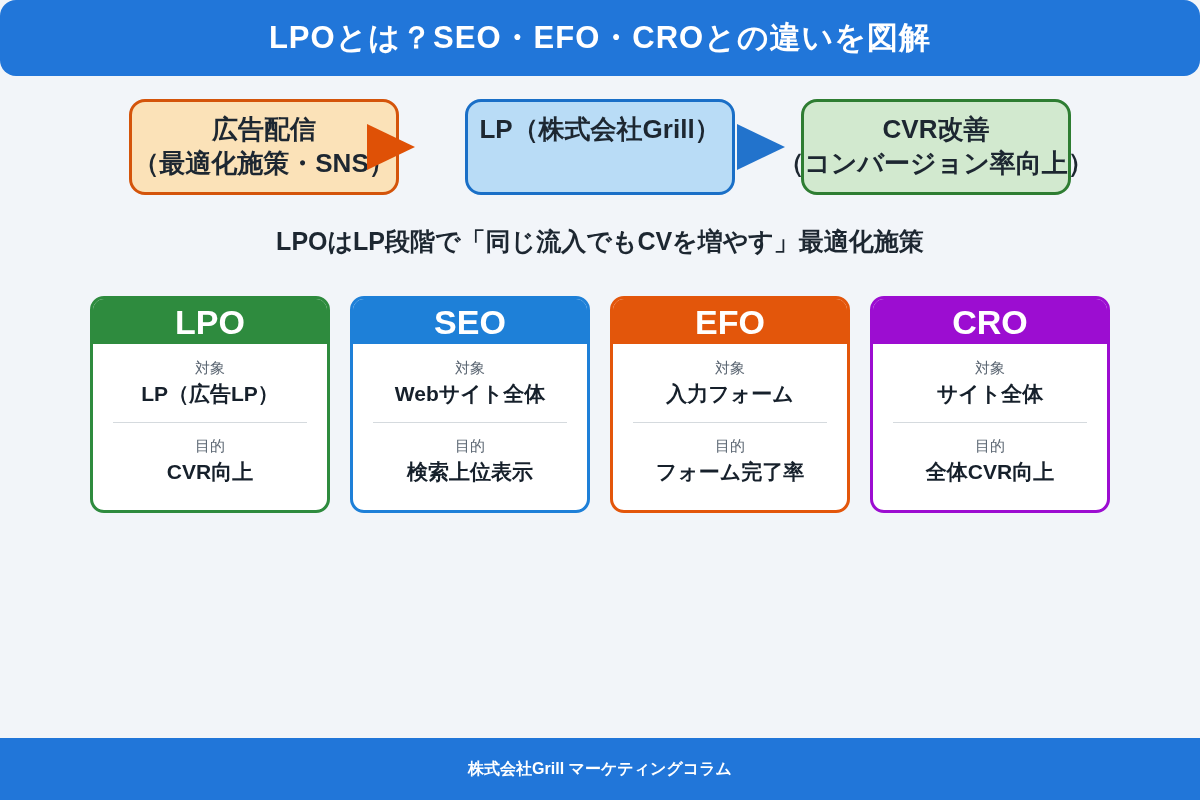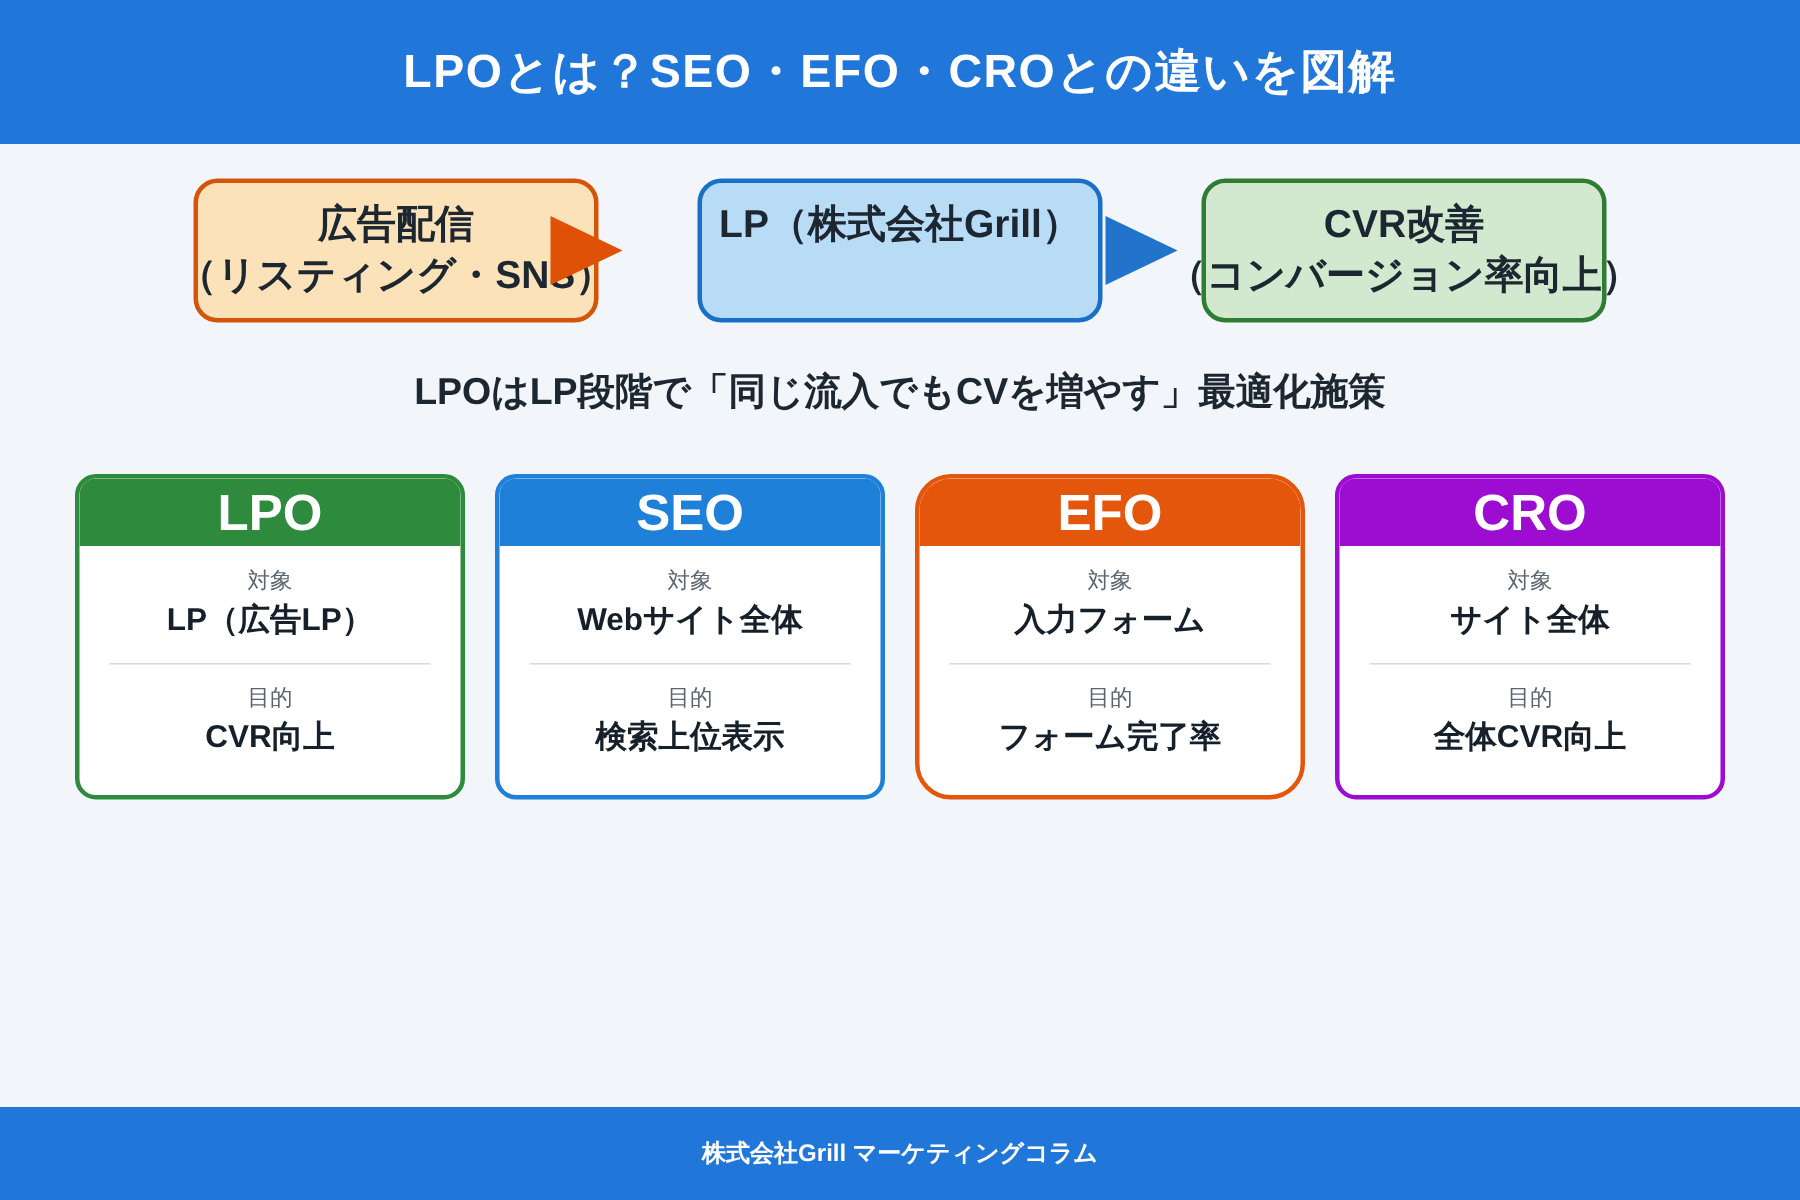--- a/index.html
+++ b/index.html
@@ -17,21 +17,21 @@
   }
 
   
   .banner {
     width: 100%;
     display: flex;
     align-items: center;
     justify-content: center;
     color: #ffffff;
   }
-  .header-bar { height: 96px; }
+  .header-bar { height: 76px; border-radius: 16px; }
   .header-bar .title {
     font-size: 31px;
     font-weight: bold;
     letter-spacing: 1px;
   }
   .footer-bar {
     position: absolute;
     left: 0; bottom: 0;
     height: 62px;
   }
@@ -90,21 +90,21 @@
   }
 
   
   .cards-row {
     margin-top: 39px;
     display: flex;
     justify-content: center;
     gap: 20px;
   }
   .card {
-    width: 260px;
+    width: 240px;
     height: 217px;
     background: #ffffff;
     border: 3px solid;
     border-radius: 14px;
     overflow: hidden;
   }
   .card-header {
     height: 45px;
     display: flex;
     align-items: center;
@@ -145,21 +145,21 @@
 <div class="canvas">
 
   <header class="banner header-bar" style="background-color: rgb(33, 118, 217);">
     <h1 class="title">LPOとは？SEO・EFO・CROとの違いを図解</h1>
   </header>
 
   <div class="flow-row">
 
     <div class="flow-box" style="background-color: rgb(251, 226, 184); border-color: rgb(212, 84, 10);">
       <div class="flow-line">広告配信</div>
-      <div class="flow-line">（リスティング・SNS）</div>
+      <div class="flow-line">（最適化施策・SNS）</div>
     </div>
 
     <div class="arrow-slot arrow-1">
       <div class="flow-arrow" style="border-left-color: rgb(223, 81, 6);"></div>
     </div>
 
     <div class="flow-box" style="background-color: rgb(185, 220, 246); border-color: rgb(26, 111, 199);">
       <div class="flow-line">LP（株式会社Grill）</div>
       <div class="flow-line"></div>
     </div>
@@ -198,21 +198,21 @@
       </div>
       <div class="card-body">
         <div class="field-label">対象</div>
         <div class="field-value">Webサイト全体</div>
         <hr class="divider">
         <div class="field-label">目的</div>
         <div class="field-value">検索上位表示</div>
       </div>
     </section>
 
-    <section class="card" style="border-color: rgb(227, 86, 11); border-radius: 24px;">
+    <section class="card" style="border-color: rgb(227, 86, 11);">
       <div class="card-header" style="background-color: rgb(227, 86, 11);">
         <span>EFO</span>
       </div>
       <div class="card-body">
         <div class="field-label">対象</div>
         <div class="field-value">入力フォーム</div>
         <hr class="divider">
         <div class="field-label">目的</div>
         <div class="field-value">フォーム完了率</div>
       </div>

